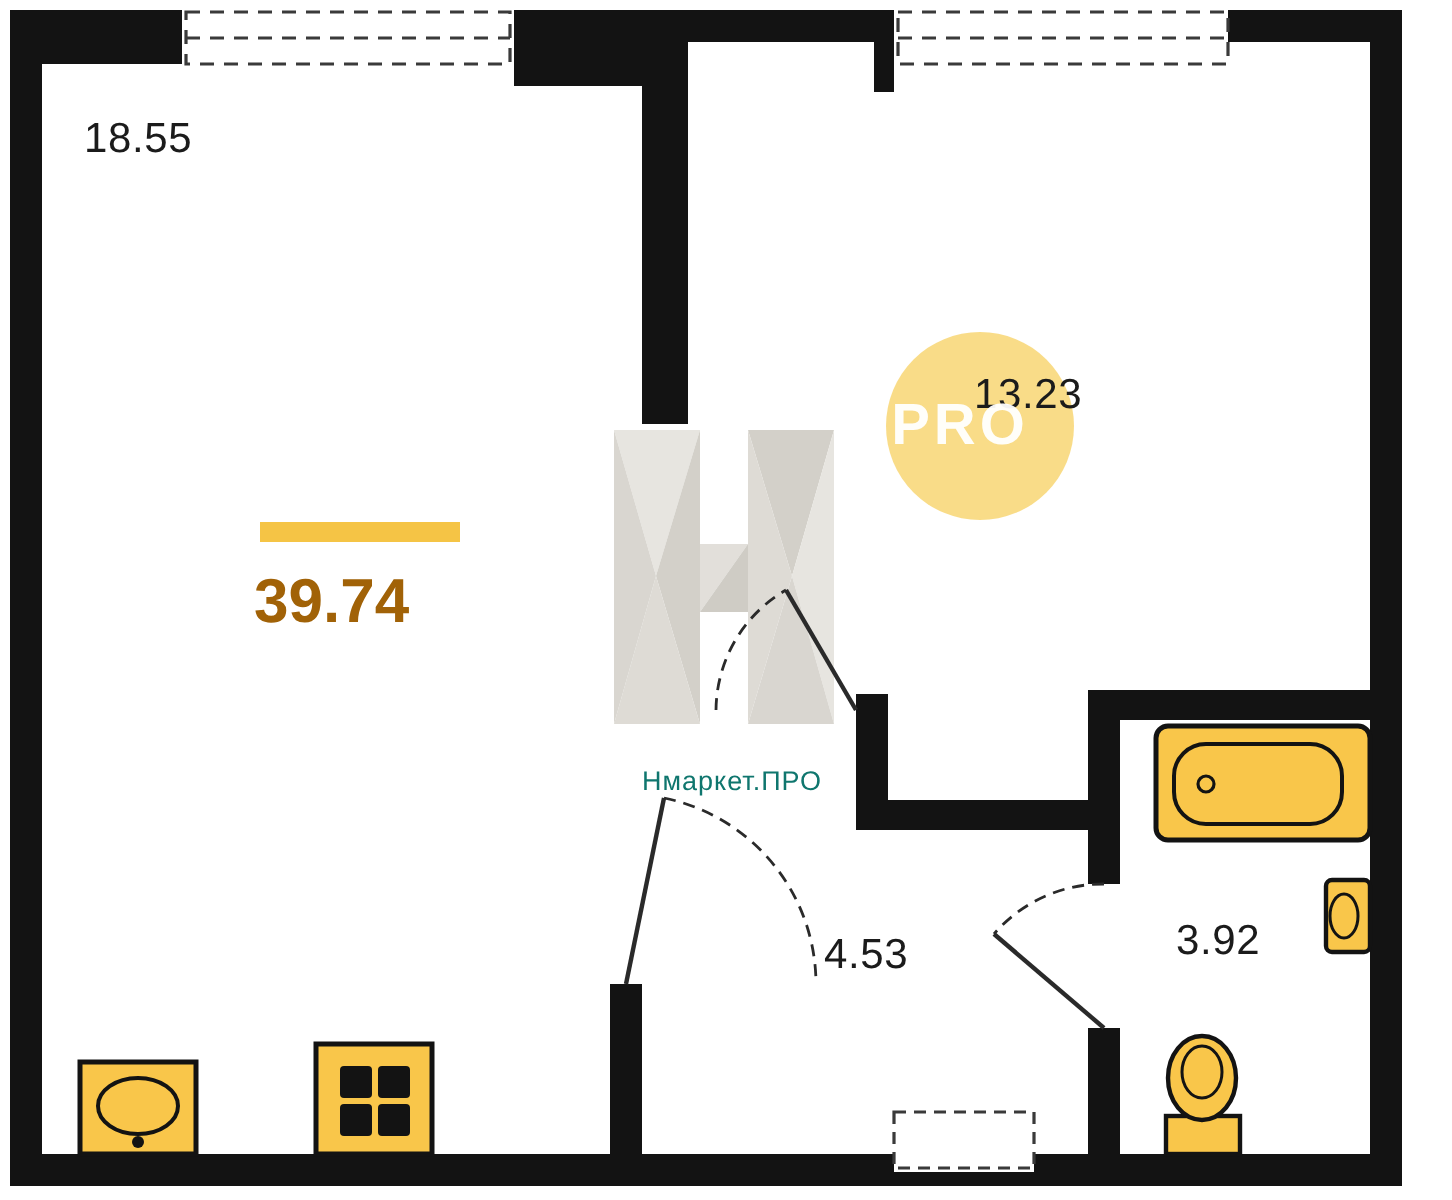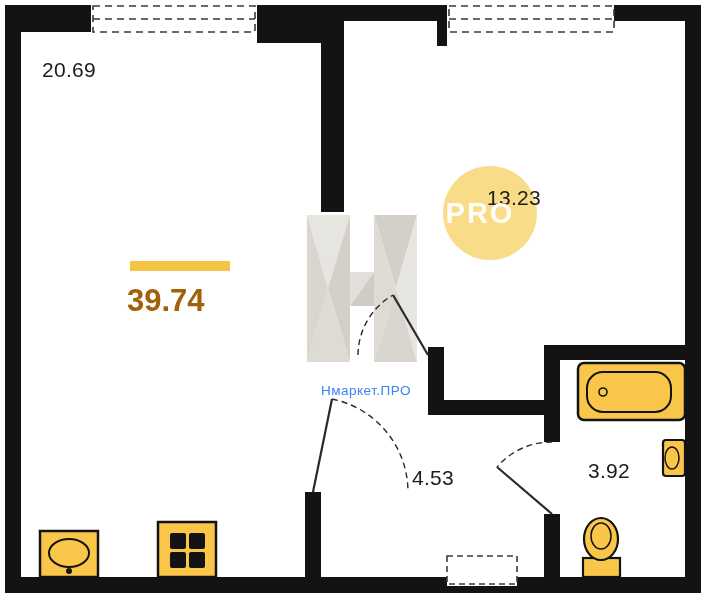--- a/index.html
+++ b/index.html
@@ -24,21 +24,21 @@
     background:#f5c445;
   }
   .pro-badge-text{
     position:absolute;left:433px;top:166px;width:94px;height:94px;
     display:flex;align-items:center;justify-content:center;
     font-size:29px;font-weight:bold;letter-spacing:2px;
     color:rgba(255,255,255,.95);
   }
   .brand-text{
     position:absolute;left:293px;top:383px;width:146px;
-    text-align:center;font-size:13.5px;color:#3b82f6;letter-spacing:.5px;
+    text-align:center;font-size:13.5px;color:#0f766e;letter-spacing:.5px;
   }
 </style>
 </head>
 <body>
 
 <div class="plan">
 
   <svg width="726" height="600" viewBox="0 0 726 600" xmlns="http://www.w3.org/2000/svg">
 
     <g fill="#131313">
@@ -135,21 +135,21 @@
       <g>
         <rect x="158" y="522" width="58" height="55" fill="#f9c64a" stroke-width="2.5"></rect>
         <rect x="170" y="533" width="16" height="16" rx="2" fill="#131313" stroke="none"></rect>
         <rect x="189" y="533" width="16" height="16" rx="2" fill="#131313" stroke="none"></rect>
         <rect x="170" y="552" width="16" height="16" rx="2" fill="#131313" stroke="none"></rect>
         <rect x="189" y="552" width="16" height="16" rx="2" fill="#131313" stroke="none"></rect>
       </g>
     </g>
   </svg>
 
-  <div class="label area-label" style="left:42px;top:58px;">20.69</div>
+  <div class="label area-label" style="left:42px;top:58px;">18.55</div>
 
   <div class="label area-label" style="left:487px;top:186px;">13.23</div>
 
   <div class="total-underline"></div>
 
   <div class="label total-label" style="left:127px;top:283px;">39.74</div>
 
   <div class="label area-label" style="left:412px;top:466px;">4.53</div>
 
   <div class="label area-label" style="left:588px;top:459px;text-align:right;">3.92</div>

